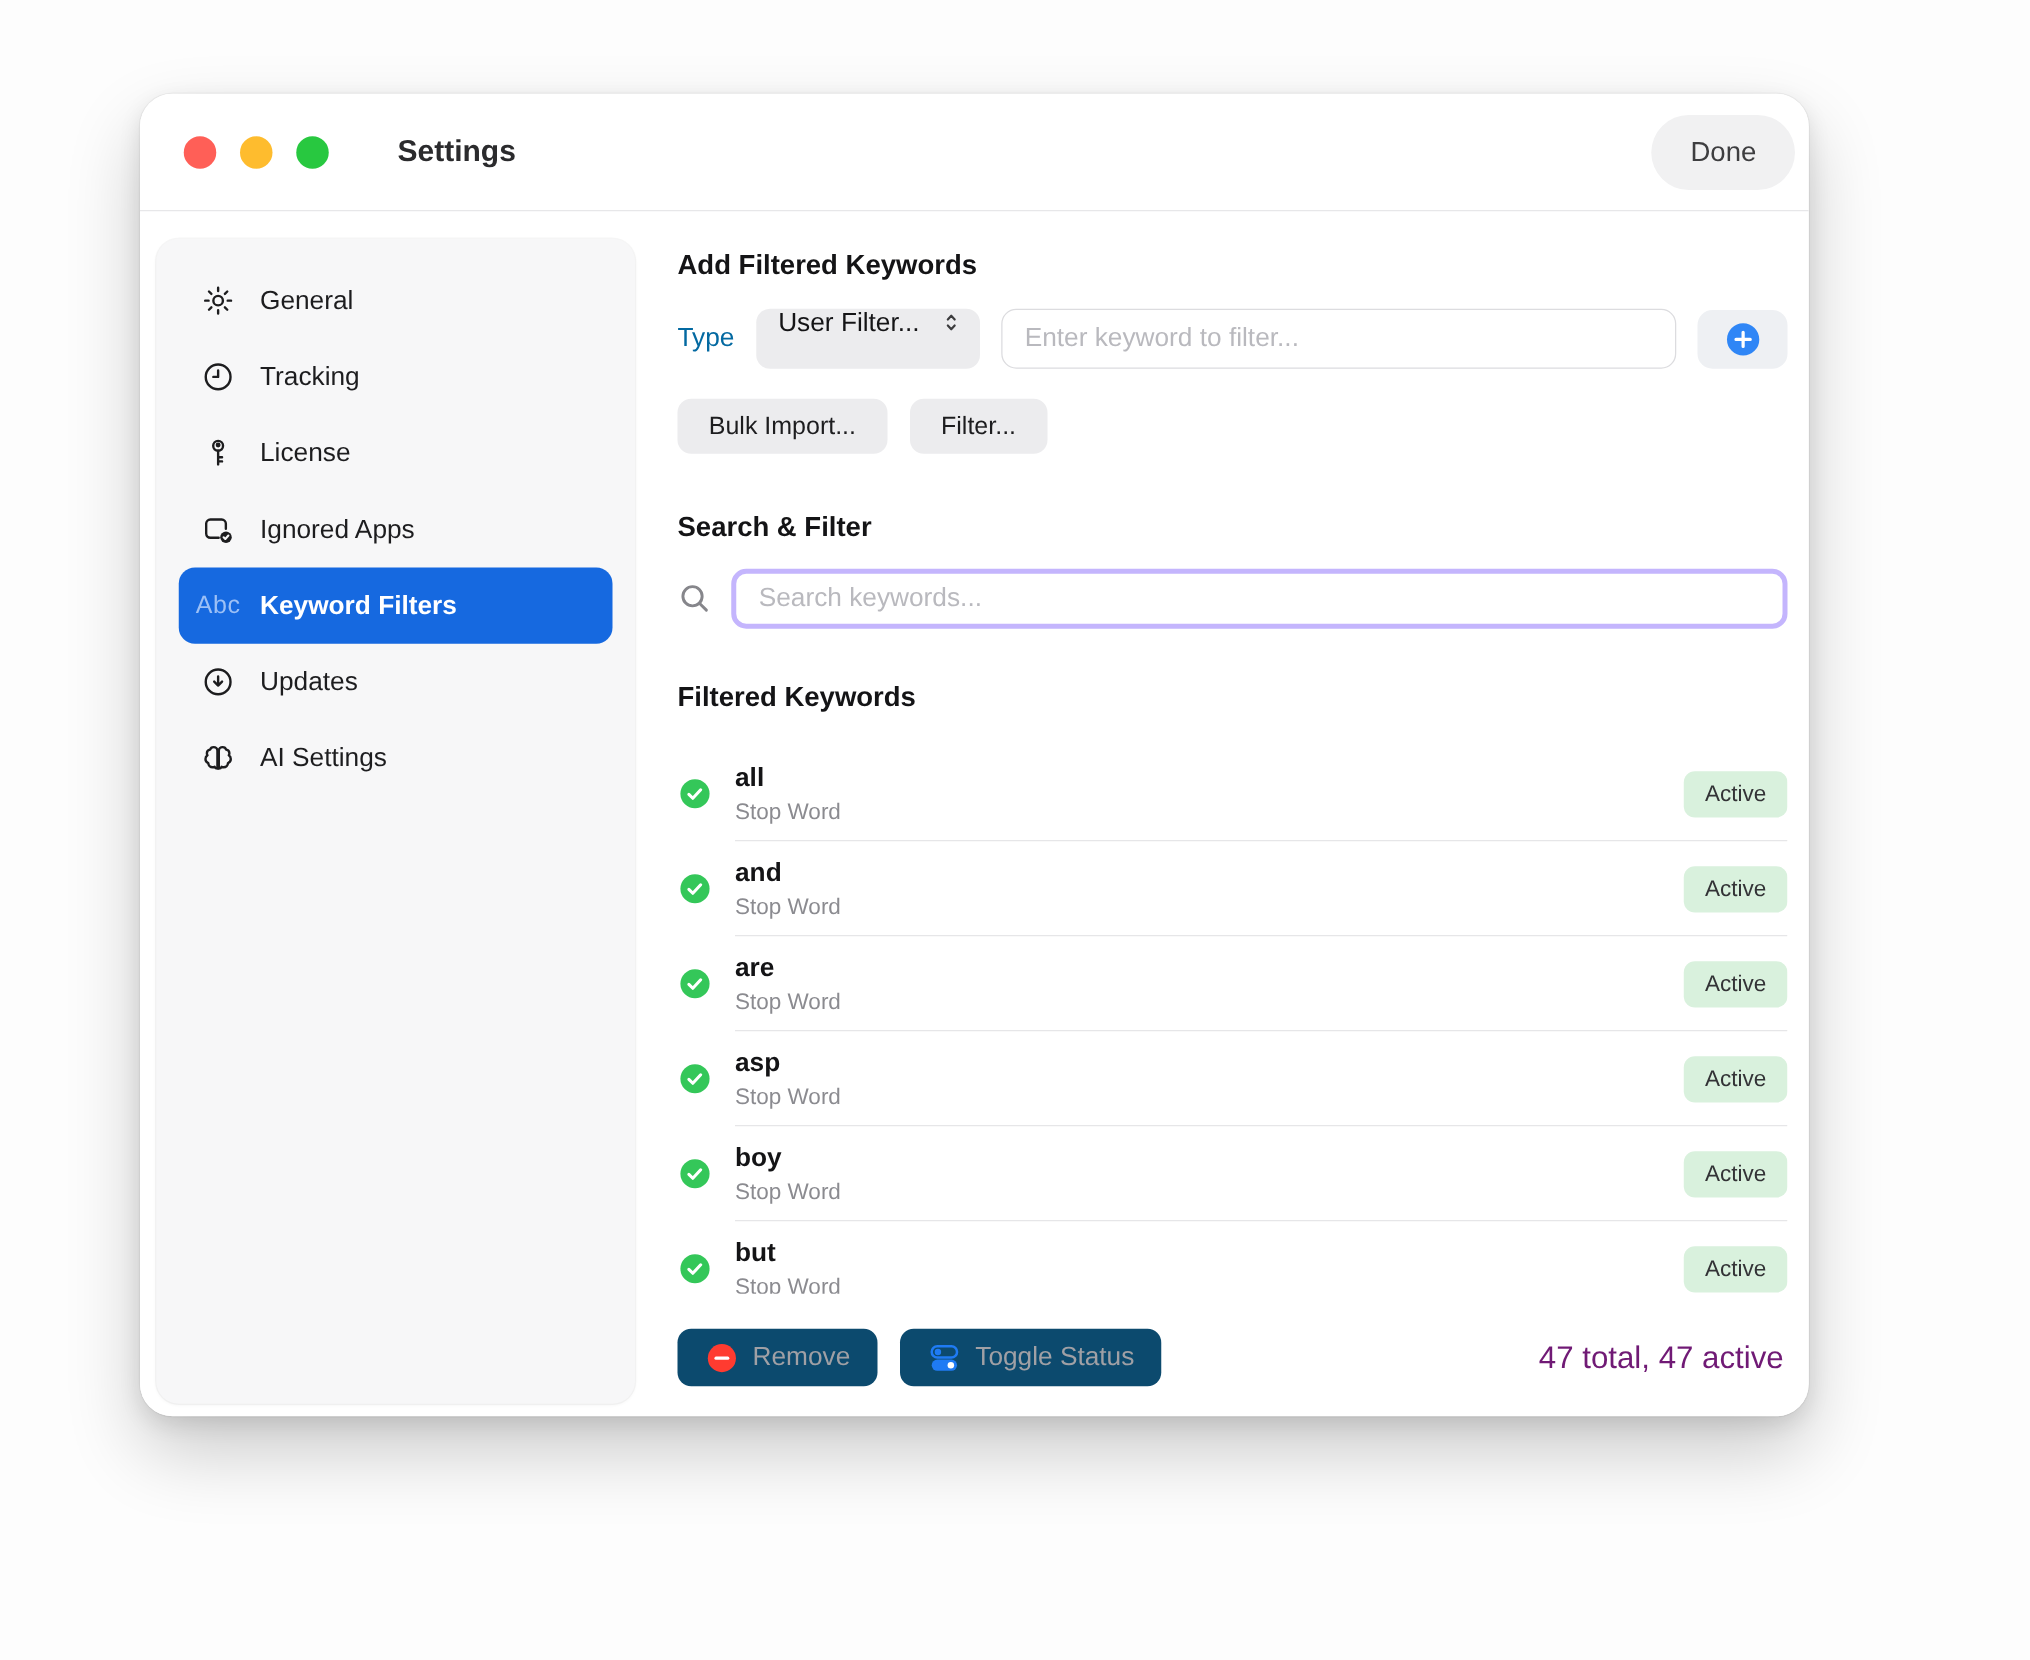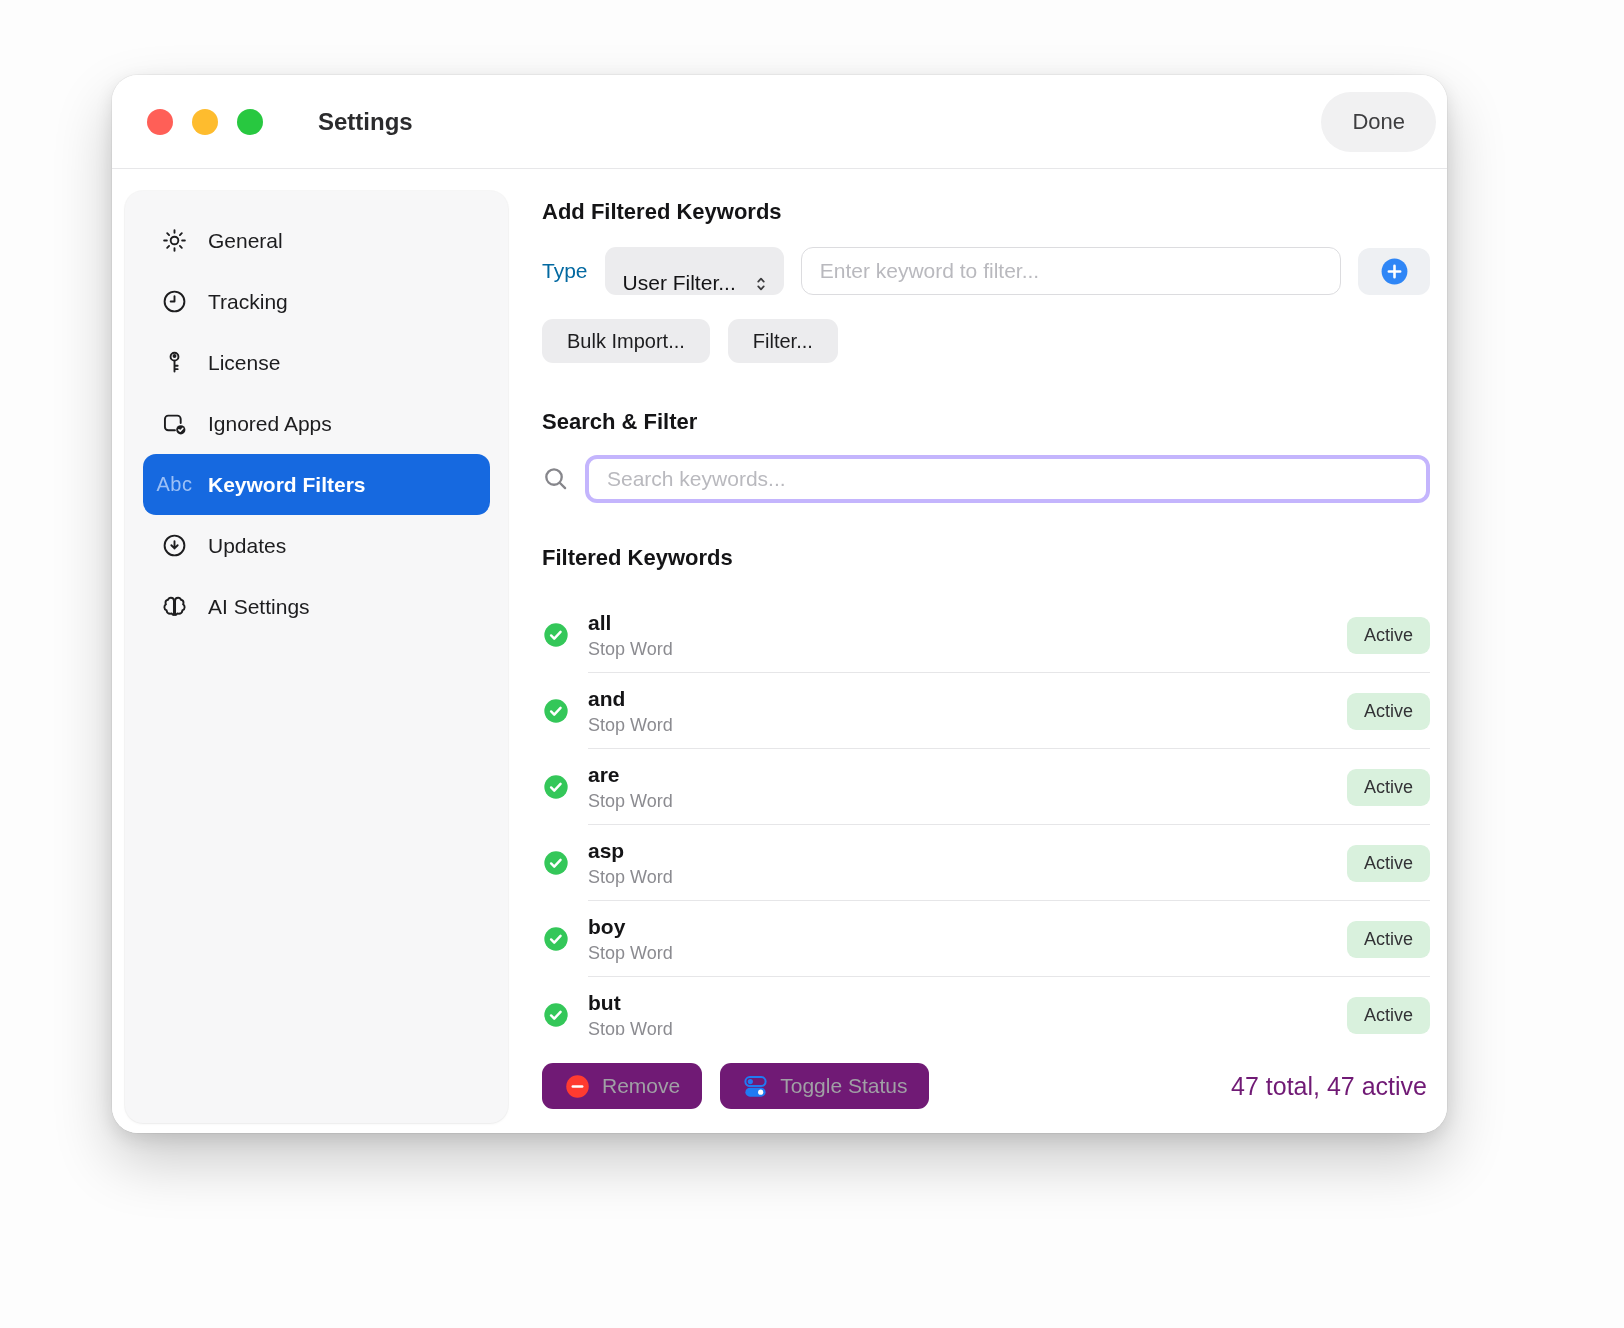--- a/index.html
+++ b/index.html
@@ -56,21 +56,21 @@
   
   .content{flex:1;min-width:0;padding:30px 17px 0 34px;box-sizing:border-box;}
   .h2{font-size:22px;font-weight:700;color:#141416;margin:0;}
   .h2.add{margin-bottom:22px;}
   .h2.search{margin-bottom:20px;}
   .h2.filtered{margin-bottom:26px;}
   
   .type-row{display:flex;align-items:center;gap:17px;margin-bottom:24px;}
   .type-label{font-size:21px;color:#0369a1;}
   .select{
-    height:48px;display:flex;align-items:flex-end;gap:14px;
+    height:48px;display:flex;align-items:flex-start;gap:14px;
     background:#ececee;border-radius:11px;padding:0 12px 0 18px;cursor:pointer;
   }
   .select .sel-value{font-size:21px;color:#141416;}
   .select svg{width:22px;height:22px;stroke:#3c3c3e;fill:none;stroke-width:1.9;stroke-linecap:round;stroke-linejoin:round;}
   .kw-input{
     flex:1;height:48px;border:1px solid #dcdcdf;border-radius:12px;
     padding:0 18px;font-family:inherit;font-size:21px;color:#1d1d1f;background:#fff;outline:none;box-sizing:border-box;
   }
   .kw-input::placeholder,.search-input::placeholder{color:#b9b9be;}
   .plus-btn{
@@ -101,21 +101,21 @@
   .row .texts{flex:1;min-width:0;}
   .row .kw{font-size:21px;font-weight:600;color:#141416;line-height:1.2;}
   .row .sub{font-size:18px;color:#8b8b90;margin-top:4px;}
   .badge{
     background:#d9f1dd;color:#333336;font-size:18px;
     padding:8px 17px;border-radius:9px;flex:0 0 auto;
   }
   
   .list-footer{display:flex;align-items:center;gap:18px;margin-top:28px;}
   .foot-btn{
-    height:46px;padding:0 22px;background:#701a75;border:none;border-radius:11px;
+    height:46px;padding:0 22px;background:#0c4a6e;border:none;border-radius:11px;
     display:flex;align-items:center;gap:11px;font-family:inherit;font-size:21px;color:#a0a0a5;cursor:pointer;justify-content:center;
   }
   .foot-btn svg{width:27px;height:27px;}
   .foot-spacer{flex:1;}
   .summary{font-size:25px;color:#701a75;margin-right:3px;}
 </style>
 </head>
 <body>
 
 <div class="window">

